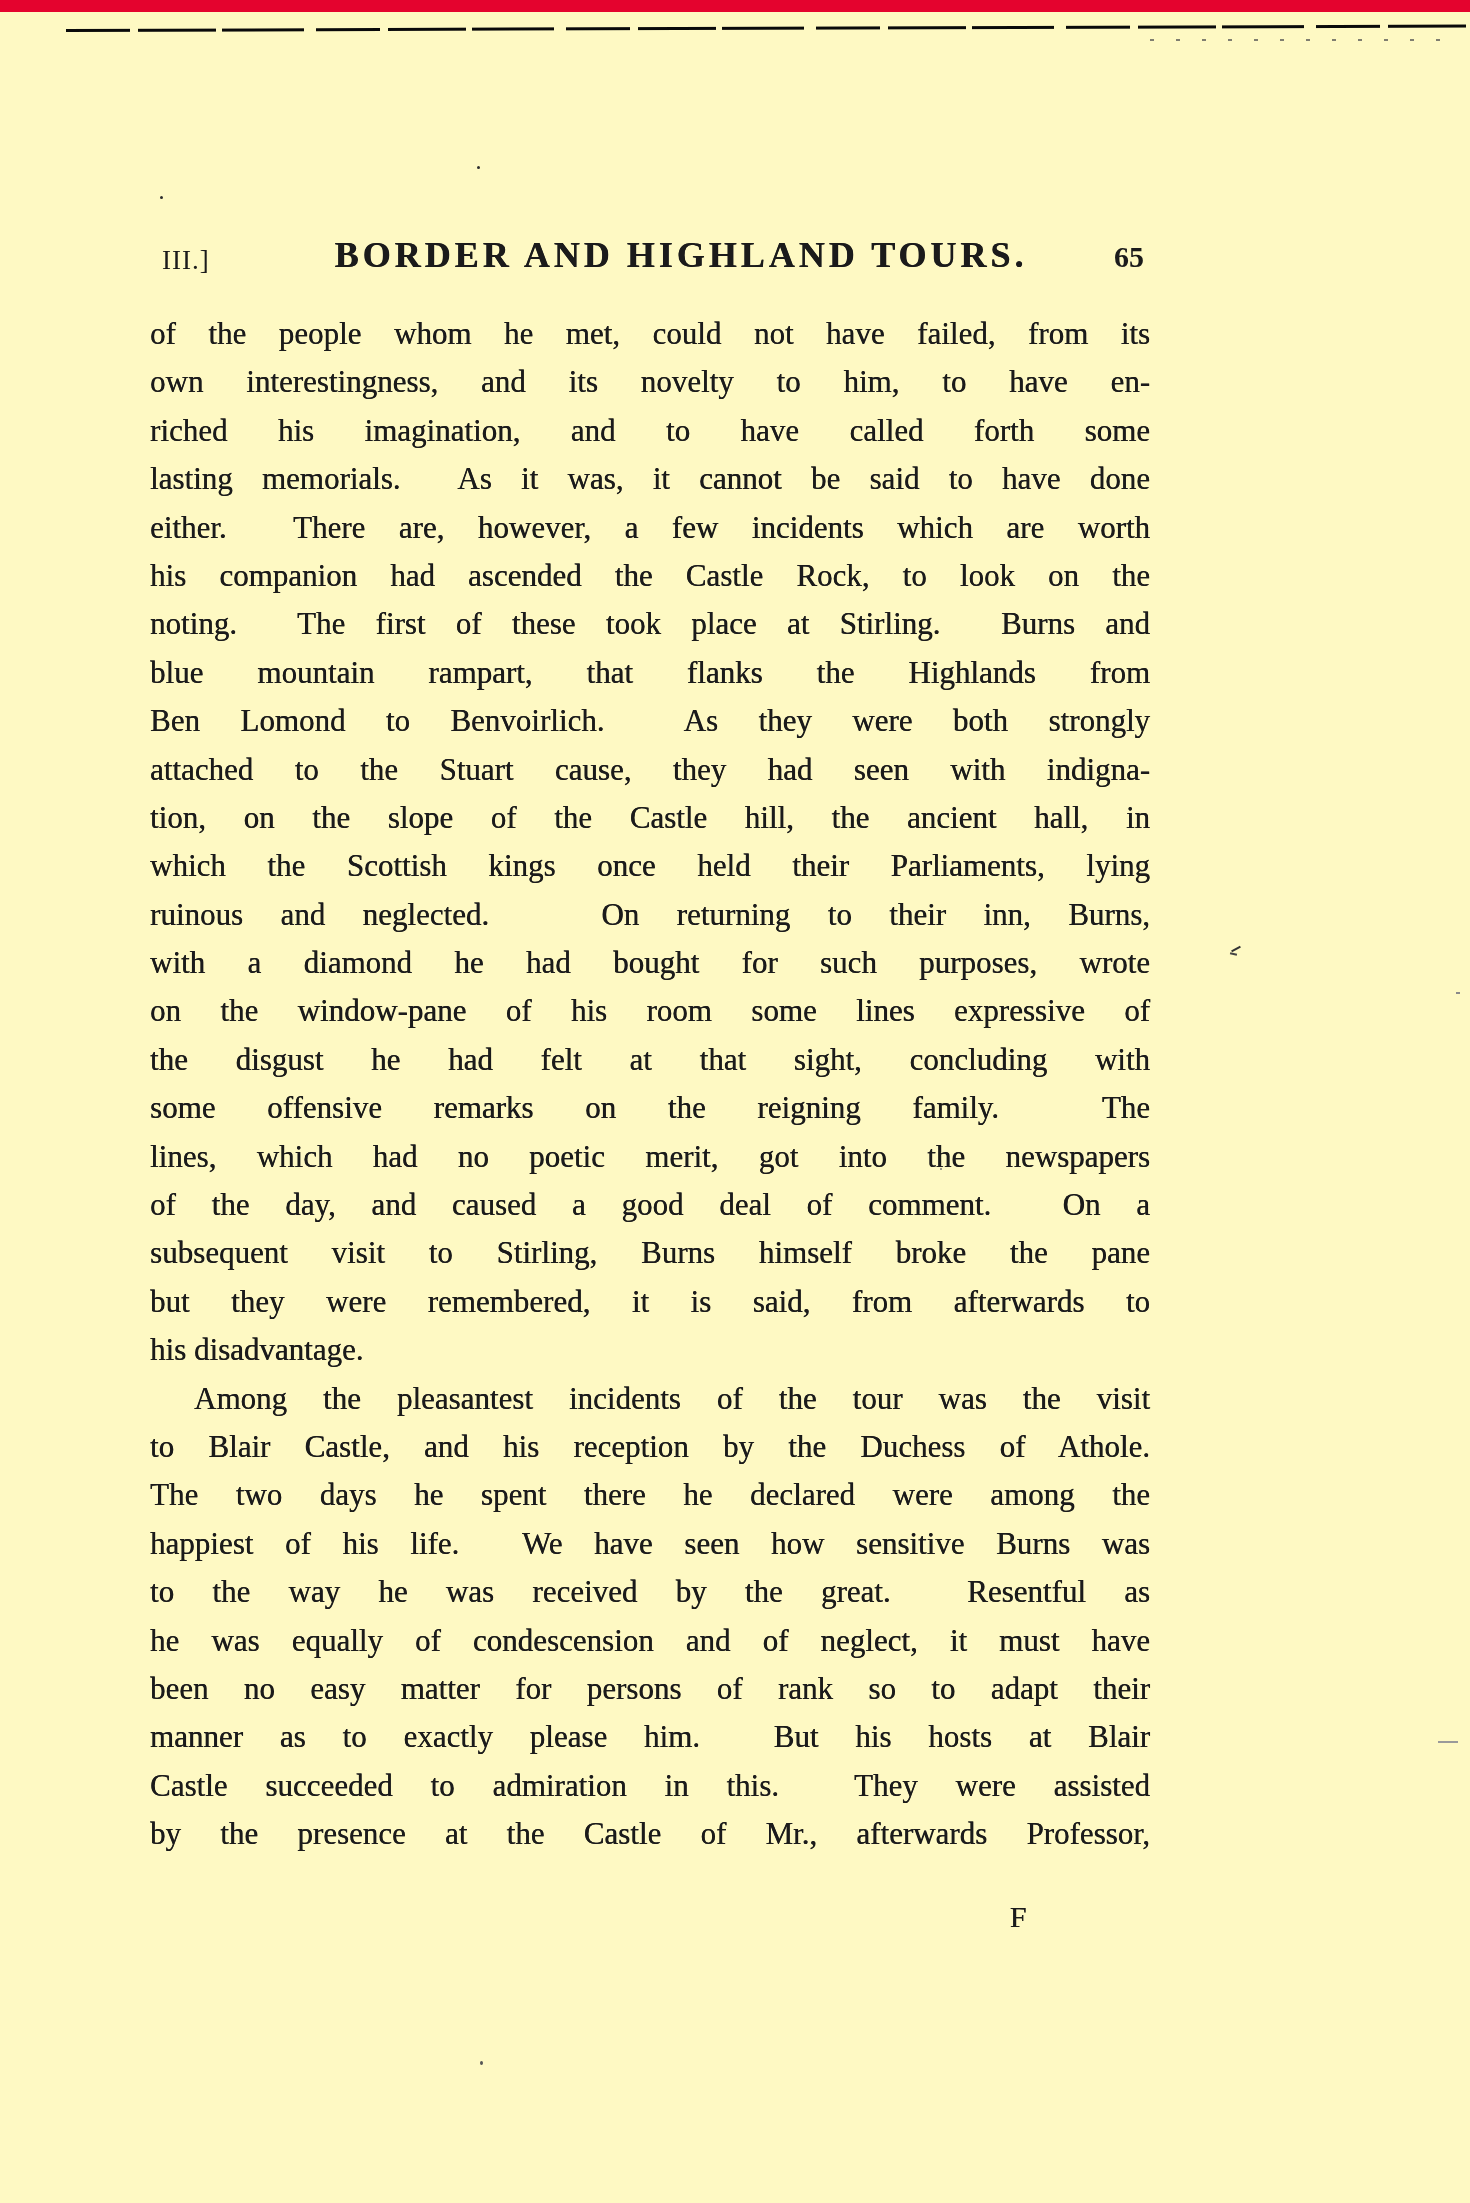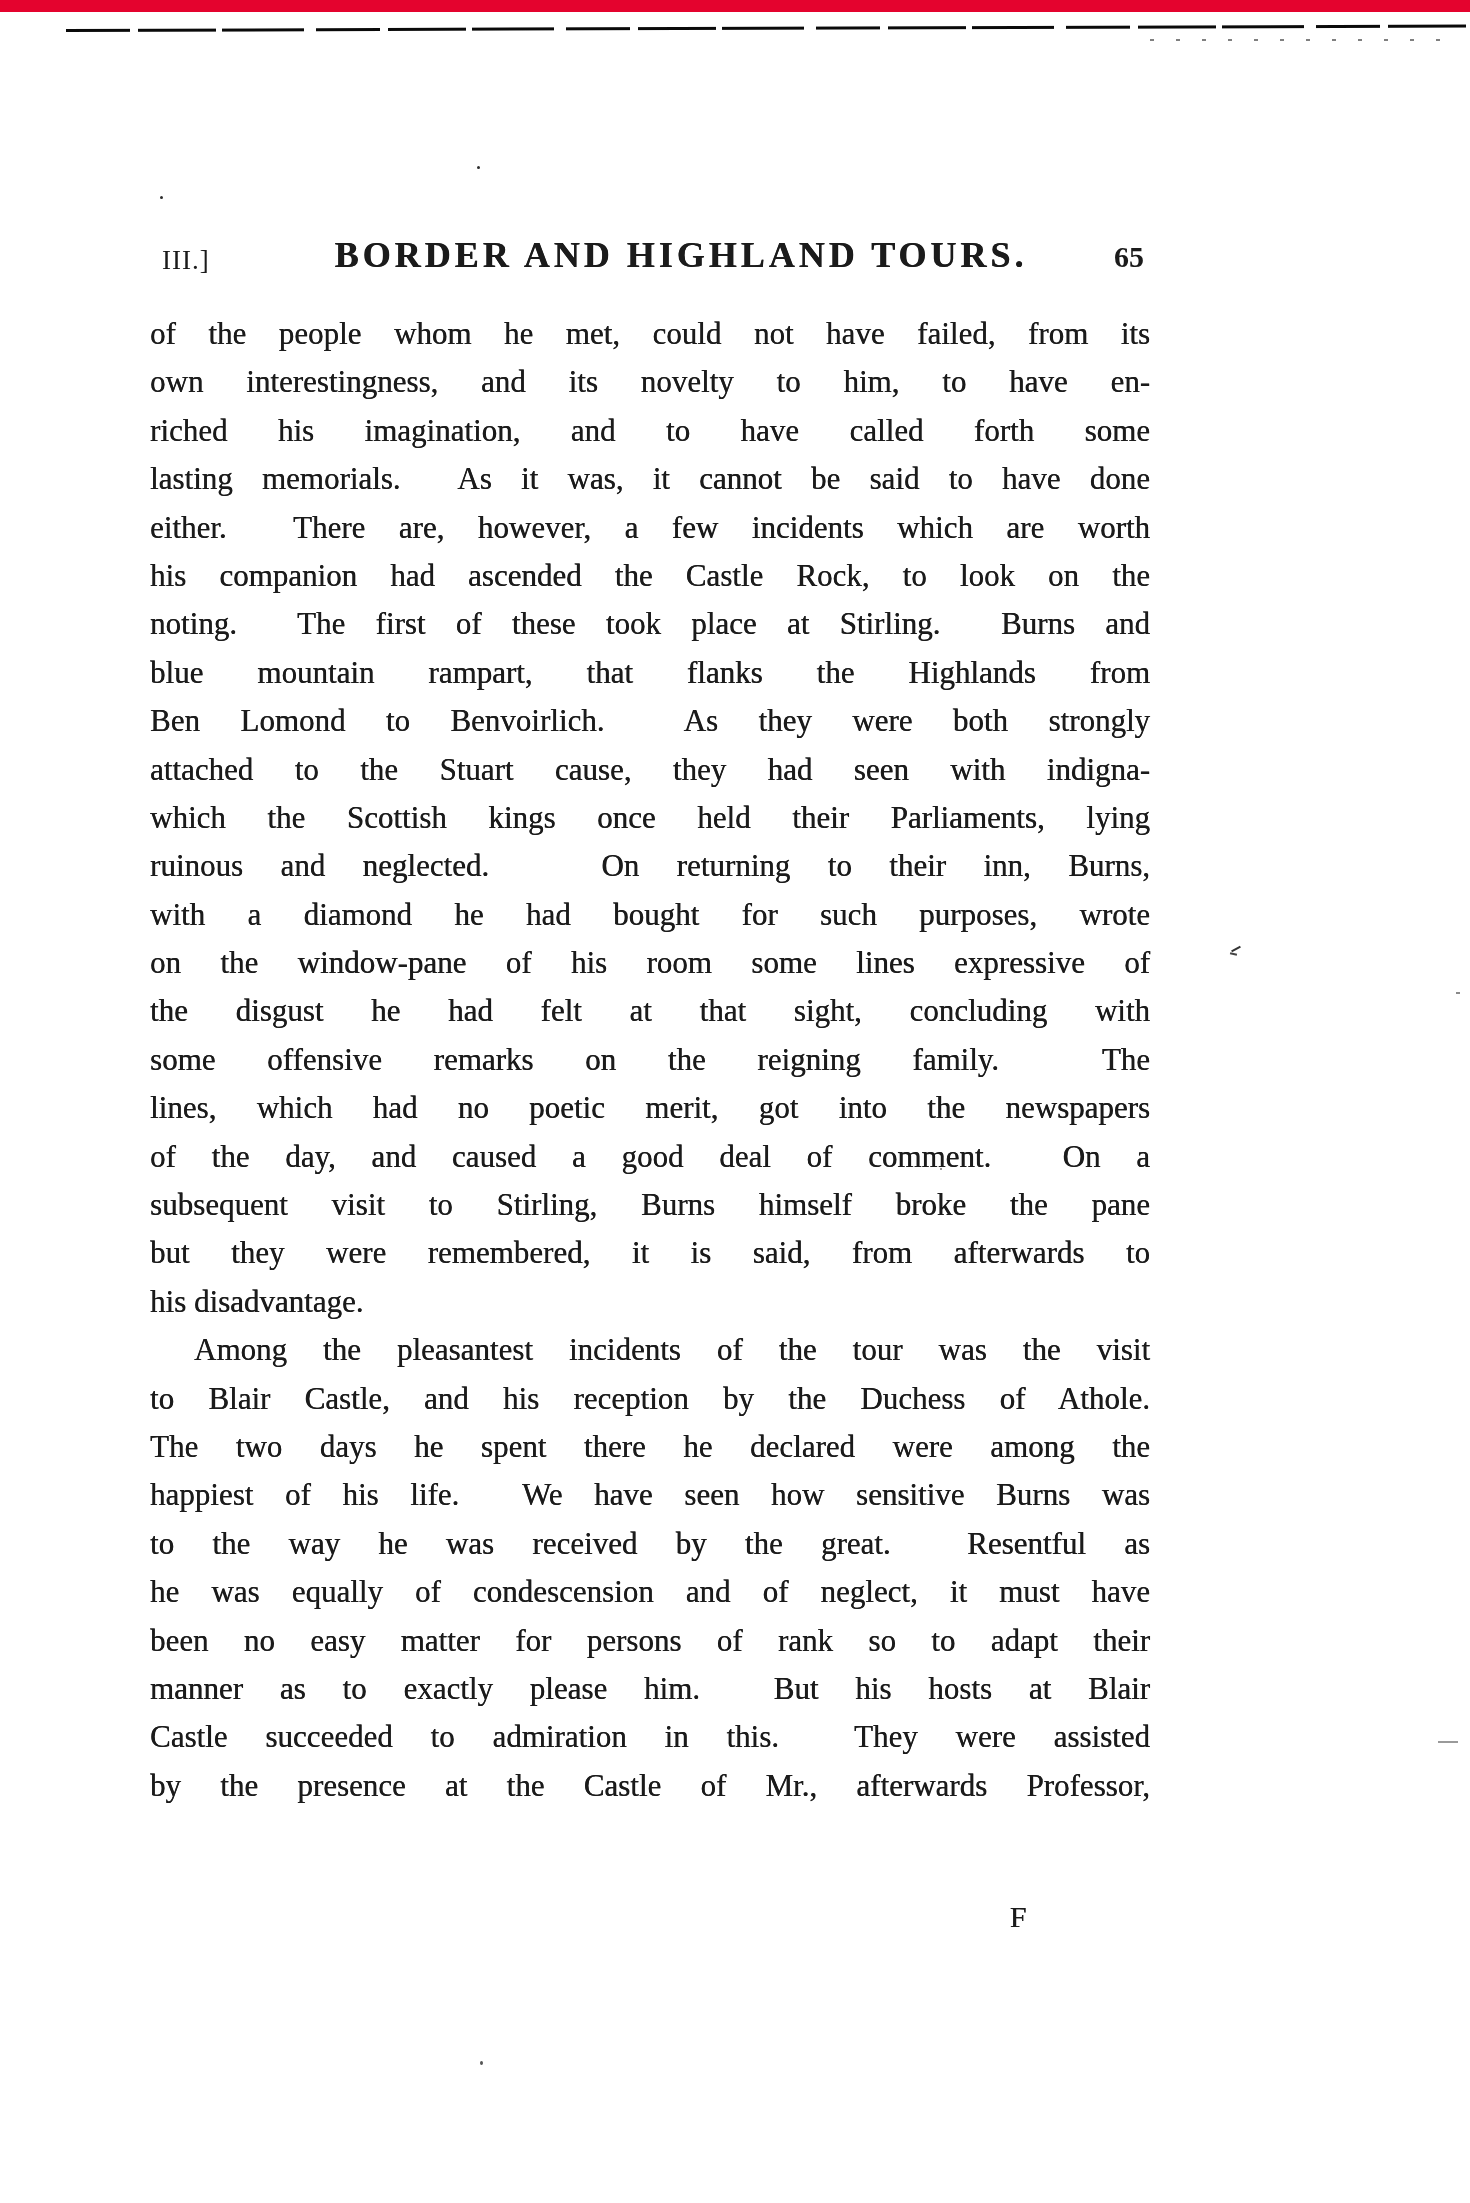--- a/index.html
+++ b/index.html
@@ -1,19 +1,19 @@
 <!DOCTYPE html>
 <html><head>
 <meta charset="utf-8">
 <style>
   html,body{margin:0;padding:0;background:#e9e9e9;}
   #page{
     position:relative;
     width:1470px;height:2203px;
-    background:#ffffff;
+    background:#fef9c3;
     overflow:hidden;
     font-family:"Liberation Serif", serif;
     color:#1b1b1b;
   }
   
   #top-strip{
     position:absolute;left:0;top:0;width:1470px;height:12px;
   }
   
   #scan-line{
@@ -100,20 +100,21 @@
         <div class="line">of the people whom he met, could not have failed, from its</div>
         <div class="line">own interestingness, and its novelty to him, to have en-</div>
         <div class="line">riched his imagination, and to have called forth some</div>
         <div class="line">lasting memorials.&nbsp; As it was, it cannot be said to have done</div>
         <div class="line">either.&nbsp; There are, however, a few incidents which are worth</div>
         <div class="line">his companion had ascended the Castle Rock, to look on the</div>
         <div class="line">noting.&nbsp; The first of these took place at Stirling.&nbsp; Burns and</div>
         <div class="line">blue mountain rampart, that flanks the Highlands from</div>
         <div class="line">Ben Lomond to Benvoirlich.&nbsp; As they were both strongly</div>
         <div class="line">attached to the Stuart cause, they had seen with indigna-</div>
+        <div class="line">tion, on the slope of the Castle hill, the ancient hall, in</div>
         <div class="line">which the Scottish kings once held their Parliaments, lying</div>
         <div class="line">ruinous and neglected.&nbsp;&nbsp; On returning to their inn, Burns,</div>
         <div class="line">with a diamond he had bought for such purposes, wrote</div>
         <div class="line">on the window-pane of his room some lines expressive of</div>
         <div class="line">the disgust he had felt at that sight, concluding with</div>
         <div class="line">some offensive remarks on the reigning family.&nbsp; The</div>
         <div class="line">lines, which had no poetic merit, got into the newspapers</div>
         <div class="line">of the day, and caused a good deal of comment.&nbsp; On a</div>
         <div class="line">subsequent visit to Stirling, Burns himself broke the pane</div>
         <div class="line">but they were remembered, it is said, from afterwards to</div>

